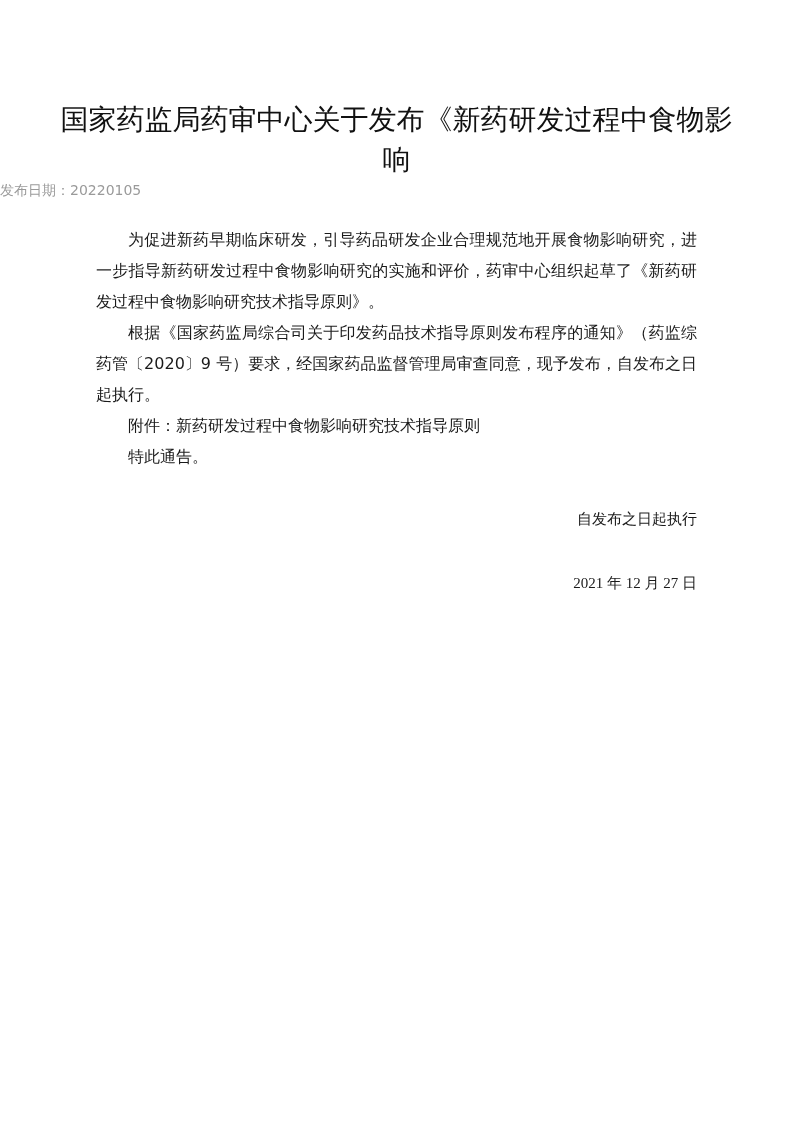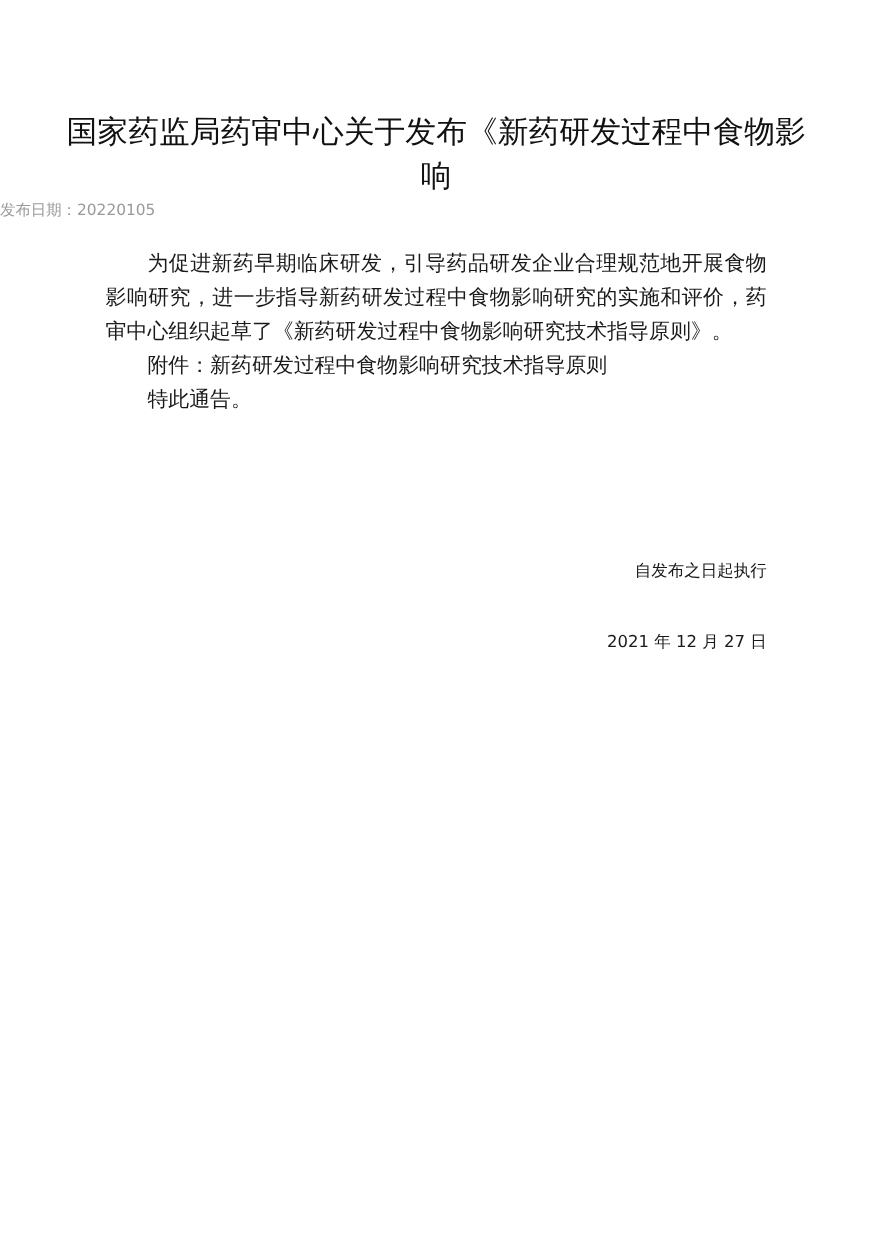--- a/index.html
+++ b/index.html
@@ -10,39 +10,40 @@
     .title {
       position: absolute; left: 60px; width: 673px; top: 100px;
       text-align: center; font-size: 28px; line-height: 40px; color: #111;
     }
     .date {
       position: absolute; left: 0; width: 793px; top: 182px; text-align: left;
       font-size: 14px; color: #9a9a9a;
     }
     .body-text {
       position: absolute; left: 96px; width: 601px; top: 224px;
-      font-size: 19px; line-height: 31px; color: #1a1a1a; text-align: justify;
+      font-size: 16px; line-height: 31px; color: #1a1a1a; text-align: justify;
     }
     .body-text p { margin: 0; text-indent: 2em; }
     .signature {
       position: absolute; right: 96px; top: 510px; font-size: 15px; text-align: right;
     }
     .sign-date {
-      position: absolute; right: 96px; top: 574px; font-size: 15px; text-align: right;
+      position: absolute; right: 96px; top: 574px; font-size: 15px; text-align: right; font-family: Liberation Serif, serif;
     }
   </style>
 </head>
 <body>
 
 <div class="title">
   <div>国家药监局药审中心关于发布《新药研发过程中食物影响</div>
 </div>
 
 <div class="date">发布日期：20220105</div>
 
 <div class="body-text">
   <p>为促进新药早期临床研发，引导药品研发企业合理规范地开展食物影响研究，进一步指导新药研发过程中食物影响研究的实施和评价，药审中心组织起草了《新药研发过程中食物影响研究技术指导原则》。</p>
+  <p>根据《国家药监局综合司关于印发药品技术指导原则发布程序的通知》（药监综药管〔2020〕9 号）要求，经国家药品监督管理局审查同意，现予发布，自发布之日起执行。</p>
   <p>附件：新药研发过程中食物影响研究技术指导原则</p>
   <p>特此通告。</p>
 </div>
 
 <div class="signature">自发布之日起执行</div>
 <div class="sign-date">2021 年 12 月 27 日</div>
 
 </body></html>

